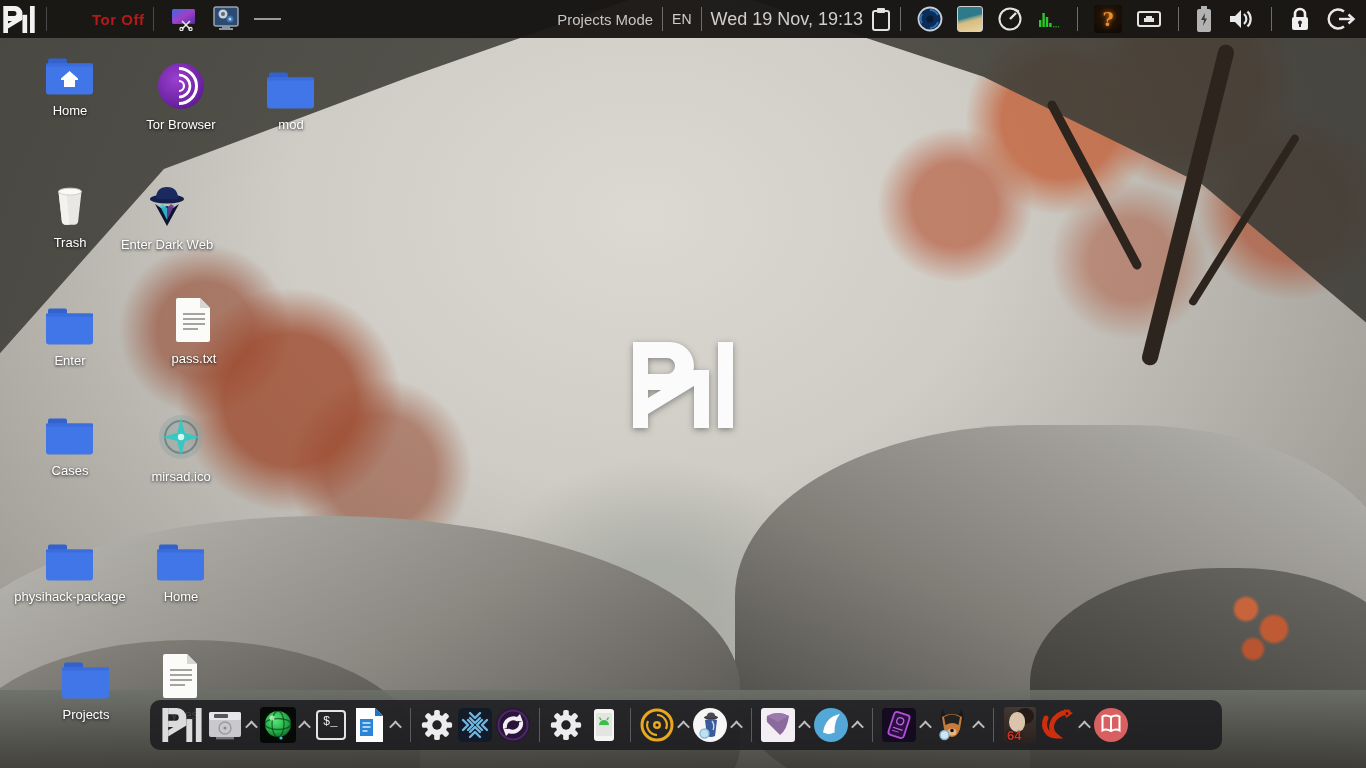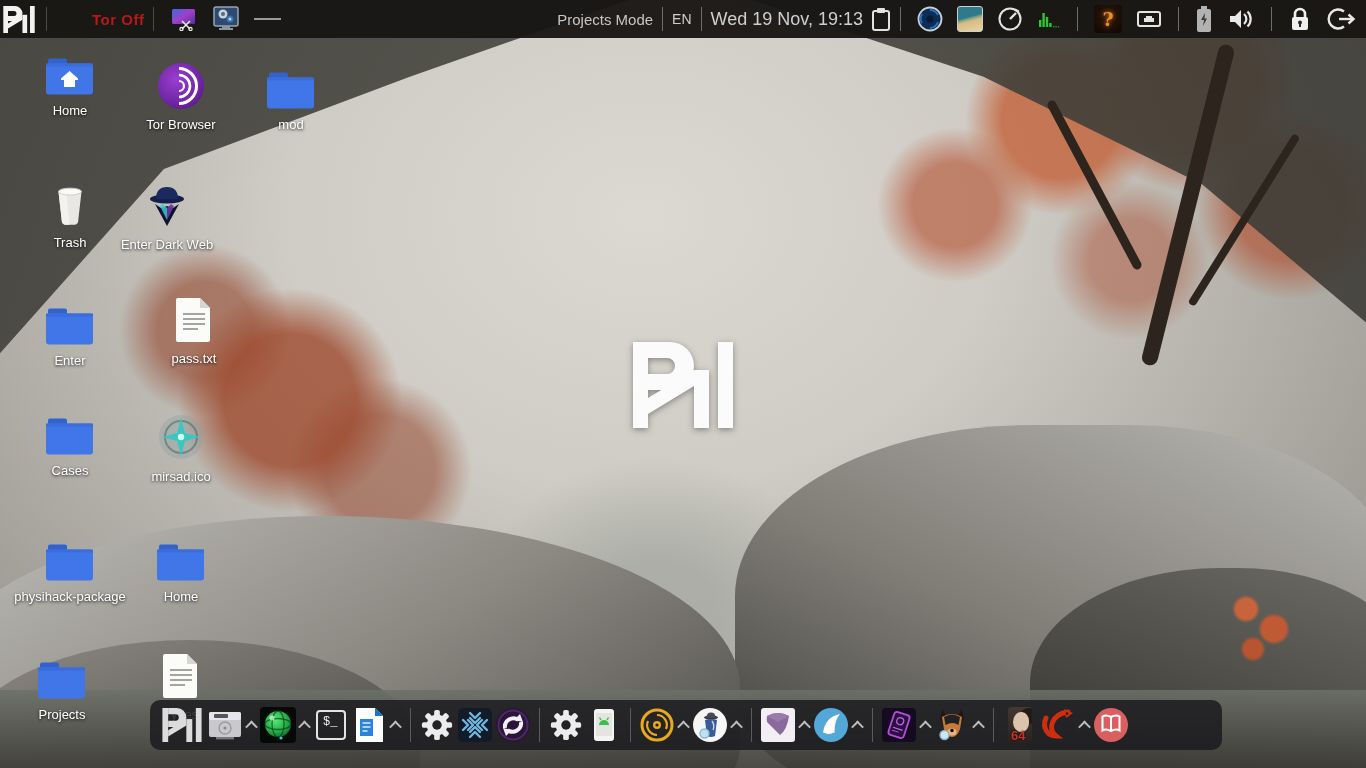--- a/index.html
+++ b/index.html
@@ -49,21 +49,21 @@
   .dicon .lbl{margin-top:7px;font-size:13px;color:#fff;text-align:center;line-height:1.3;text-shadow:0 1px 3px rgba(0,0,0,.9);}
   
   .watermark{position:absolute;left:633px;top:342px;color:#fbfbfb;filter:drop-shadow(0 2px 3px rgba(60,60,60,.5));z-index:3;}
   
   .dock{position:absolute;left:150px;bottom:18px;width:1072px;height:50px;background:rgba(26,26,30,.84);border-radius:10px;display:flex;align-items:center;padding:0 8px;box-sizing:border-box;z-index:60;}
   .dkic{width:36px;height:36px;display:flex;align-items:center;justify-content:center;flex:0 0 auto;margin:0 1px;}
   .chev{width:15px;height:15px;display:flex;align-items:center;justify-content:center;flex:0 0 auto;}
   .chev i{display:block;width:7px;height:7px;border-left:2px solid #bdbdbd;border-top:2px solid #bdbdbd;transform:rotate(45deg) translate(1px,1px);}
   .dk-sep{width:1px;height:34px;background:#5a5a60;margin:0 7px;flex:0 0 auto;}
   .term{width:30px;height:30px;border:2px solid #e4e4e4;border-radius:4px;color:#f0f0f0;font-family:"Liberation Mono",monospace;font-size:12px;line-height:1;padding:4px 0 0 5px;box-sizing:border-box;}
-  .p64{width:24px;height:36px;border-radius:3px;background:linear-gradient(#433832,#2b211e);position:relative;overflow:hidden;}
+  .p64{width:32px;height:36px;border-radius:3px;background:linear-gradient(#433832,#2b211e);position:relative;overflow:hidden;}
   .p64 .face{position:absolute;left:5px;top:5px;width:16px;height:20px;border-radius:50% 45% 45% 50%;background:#dcc3ab;}
   .p64 .hair{position:absolute;left:12px;top:1px;width:18px;height:16px;border-radius:50%;background:#241a18;}
   .p64 .b64{position:absolute;left:3px;bottom:0;color:#c8342c;font-weight:bold;font-size:13px;text-shadow:0 0 2px #000;}
 </style>
 </head>
 <body>
 
 <svg width="0" height="0" style="position:absolute">
   <defs>
     <symbol id="ph-logo" viewBox="0 0 100 86">
@@ -370,21 +370,21 @@
 
 <div class="dicon" style="left:125px;top:534px">
   <div class="ic">
       <svg width="48" height="41" viewBox="0 0 48 40">
         <use href="#sym-folder"></use>
       </svg>
     </div>
   <div class="lbl">Home</div>
 </div>
 
-<div class="dicon" style="left:6px;top:652px">
+<div class="dicon" style="left:30px;top:652px">
   <div class="ic">
       <svg width="48" height="41" viewBox="0 0 48 40">
         <use href="#sym-folder"></use>
       </svg>
     </div>
   <div class="lbl">Projects</div>
 </div>
 
 <div class="dicon" style="left:125px;top:652px">
   <div class="ic">

